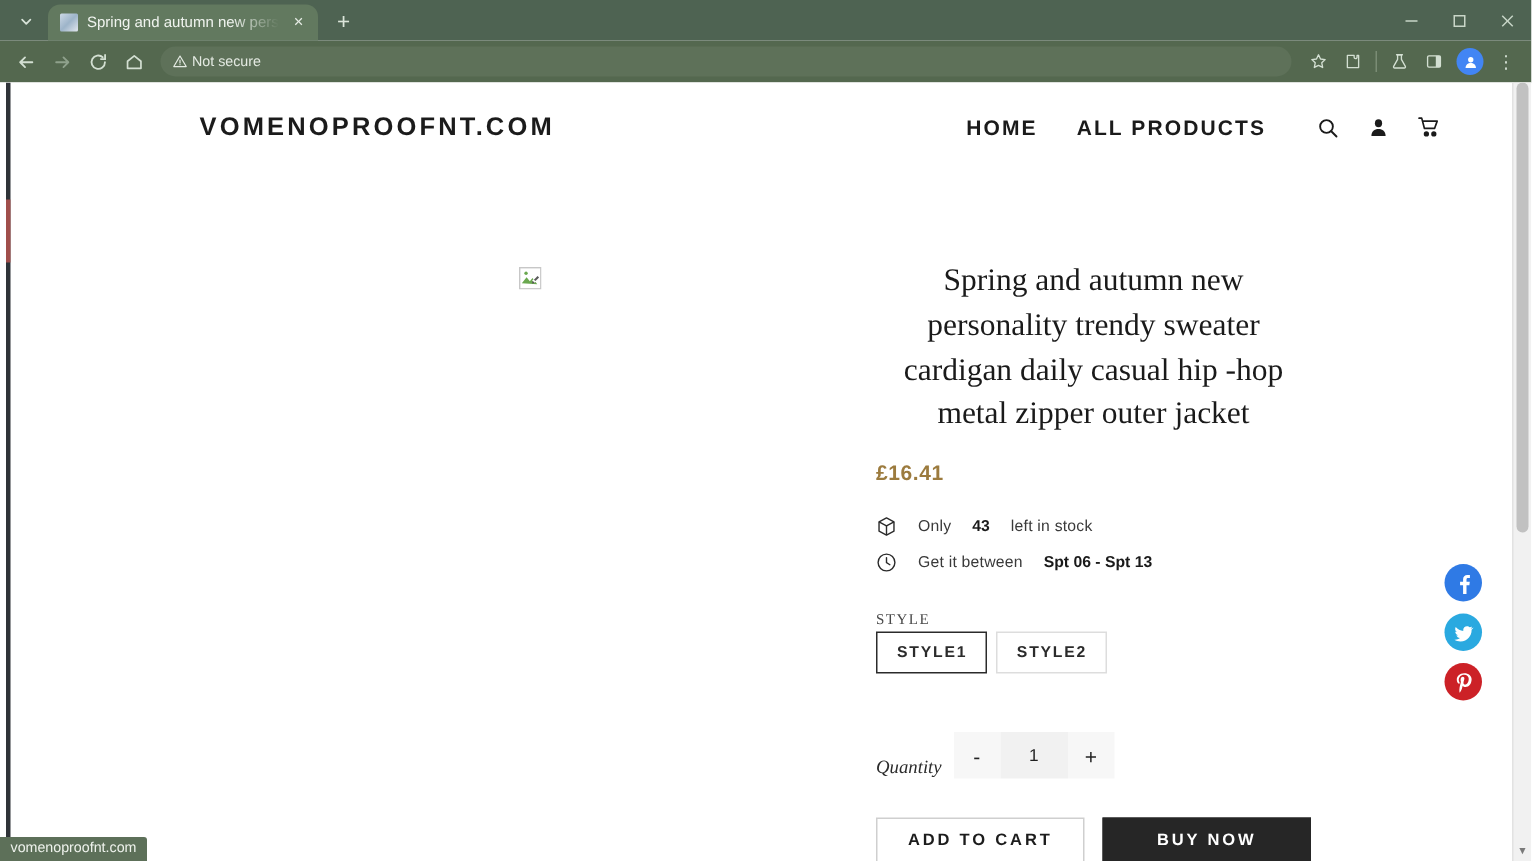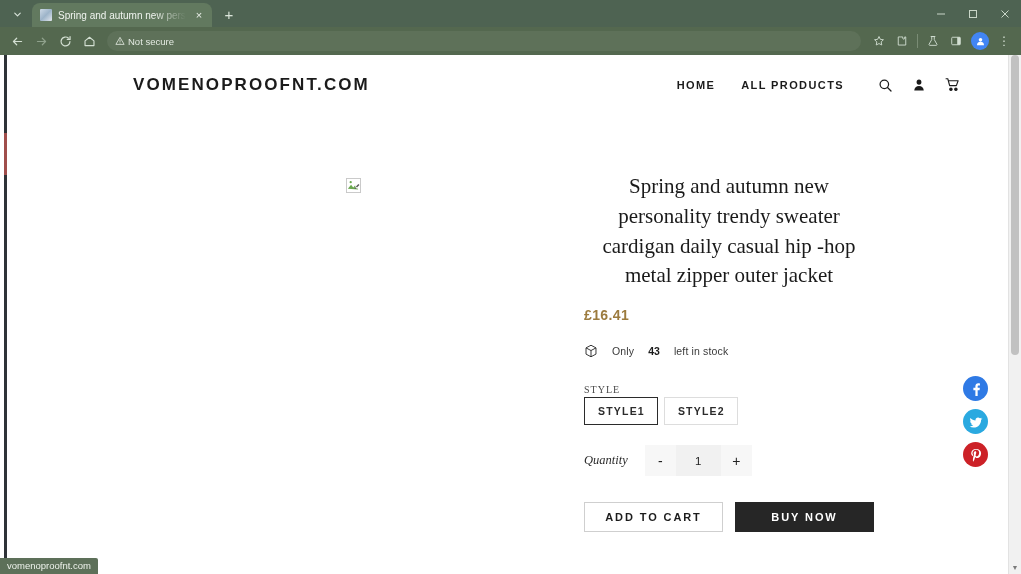--- a/index.html
+++ b/index.html
@@ -193,21 +193,21 @@
     font-weight: 700;
     color: #1b1b1b;
     font-family: "Liberation Sans", sans-serif;
   }
   .nav {
     display: flex; align-items: center;
     gap: 26px;
     padding-right: 17px;
   }
   .nav-link {
-    font-size: 11px;
+    font-size: 14px;
     letter-spacing: 1.4px;
     font-weight: 600;
     color: #1b1b1b;
   }
   .nav-icons { display: flex; align-items: center; gap: 19px; margin-left: 8px; }
   .nav-icon { color: #1b1b1b; display: flex; }
   .nav-icon svg { display:block; }
 
   
   .product {
@@ -272,21 +272,21 @@
     font-size: 10.5px;
     letter-spacing: 1.2px;
     font-weight: 600;
     color: #2b2b2b;
     background: #fff;
     border: 1px solid #dddddd;
     padding: 7px 12px 7px 13px;
   }
   .opt-btn.selected { border-color: #2b2b2b; }
 
-  .qty-wrap { margin-top: 20px; display: flex; align-items: center; gap: 17px; }
+  .qty-wrap { margin-top: 39px; display: flex; align-items: flex-end; gap: 8px; }
   .qty-label {
     font-family: "Liberation Serif", serif;
     font-style: italic;
     font-size: 12.5px;
     color: #2b2b2b;
   }
   .stepper { display: flex; align-items: stretch; height: 31px; }
   .stepper button {
     width: 31px;
     background: #f7f7f7;
@@ -530,20 +530,30 @@
                     <path d="M2.6 5L9 8.4 15.4 5"></path>
                     <path d="M9 8.4v8"></path>
                   </svg>
               </span>
               <span class="txt">Only</span>
               <b>43</b>
               <span class="txt">left in stock</span>
             </div>
 
 
+            <div class="inforow">
+              <span class="ico">
+                <svg width="14" height="14" viewBox="0 0 18 18" fill="none" stroke="currentColor" stroke-width="1.2" stroke-linecap="round">
+                    <circle cx="9" cy="9" r="7.2"></circle>
+                    <path d="M9 4.8V9l2.9 1.9"></path>
+                  </svg>
+              </span>
+              <span class="txt">Get it between</span>
+              <b>Spt 06 - Spt 13</b>
+            </div>
 
           </div>
 
           <div class="opt-label">STYLE</div>
           <div class="opt-row">
             <button class="opt-btn selected">STYLE1</button>
             <button class="opt-btn">STYLE2</button>
           </div>
 
           <div class="qty-wrap">

